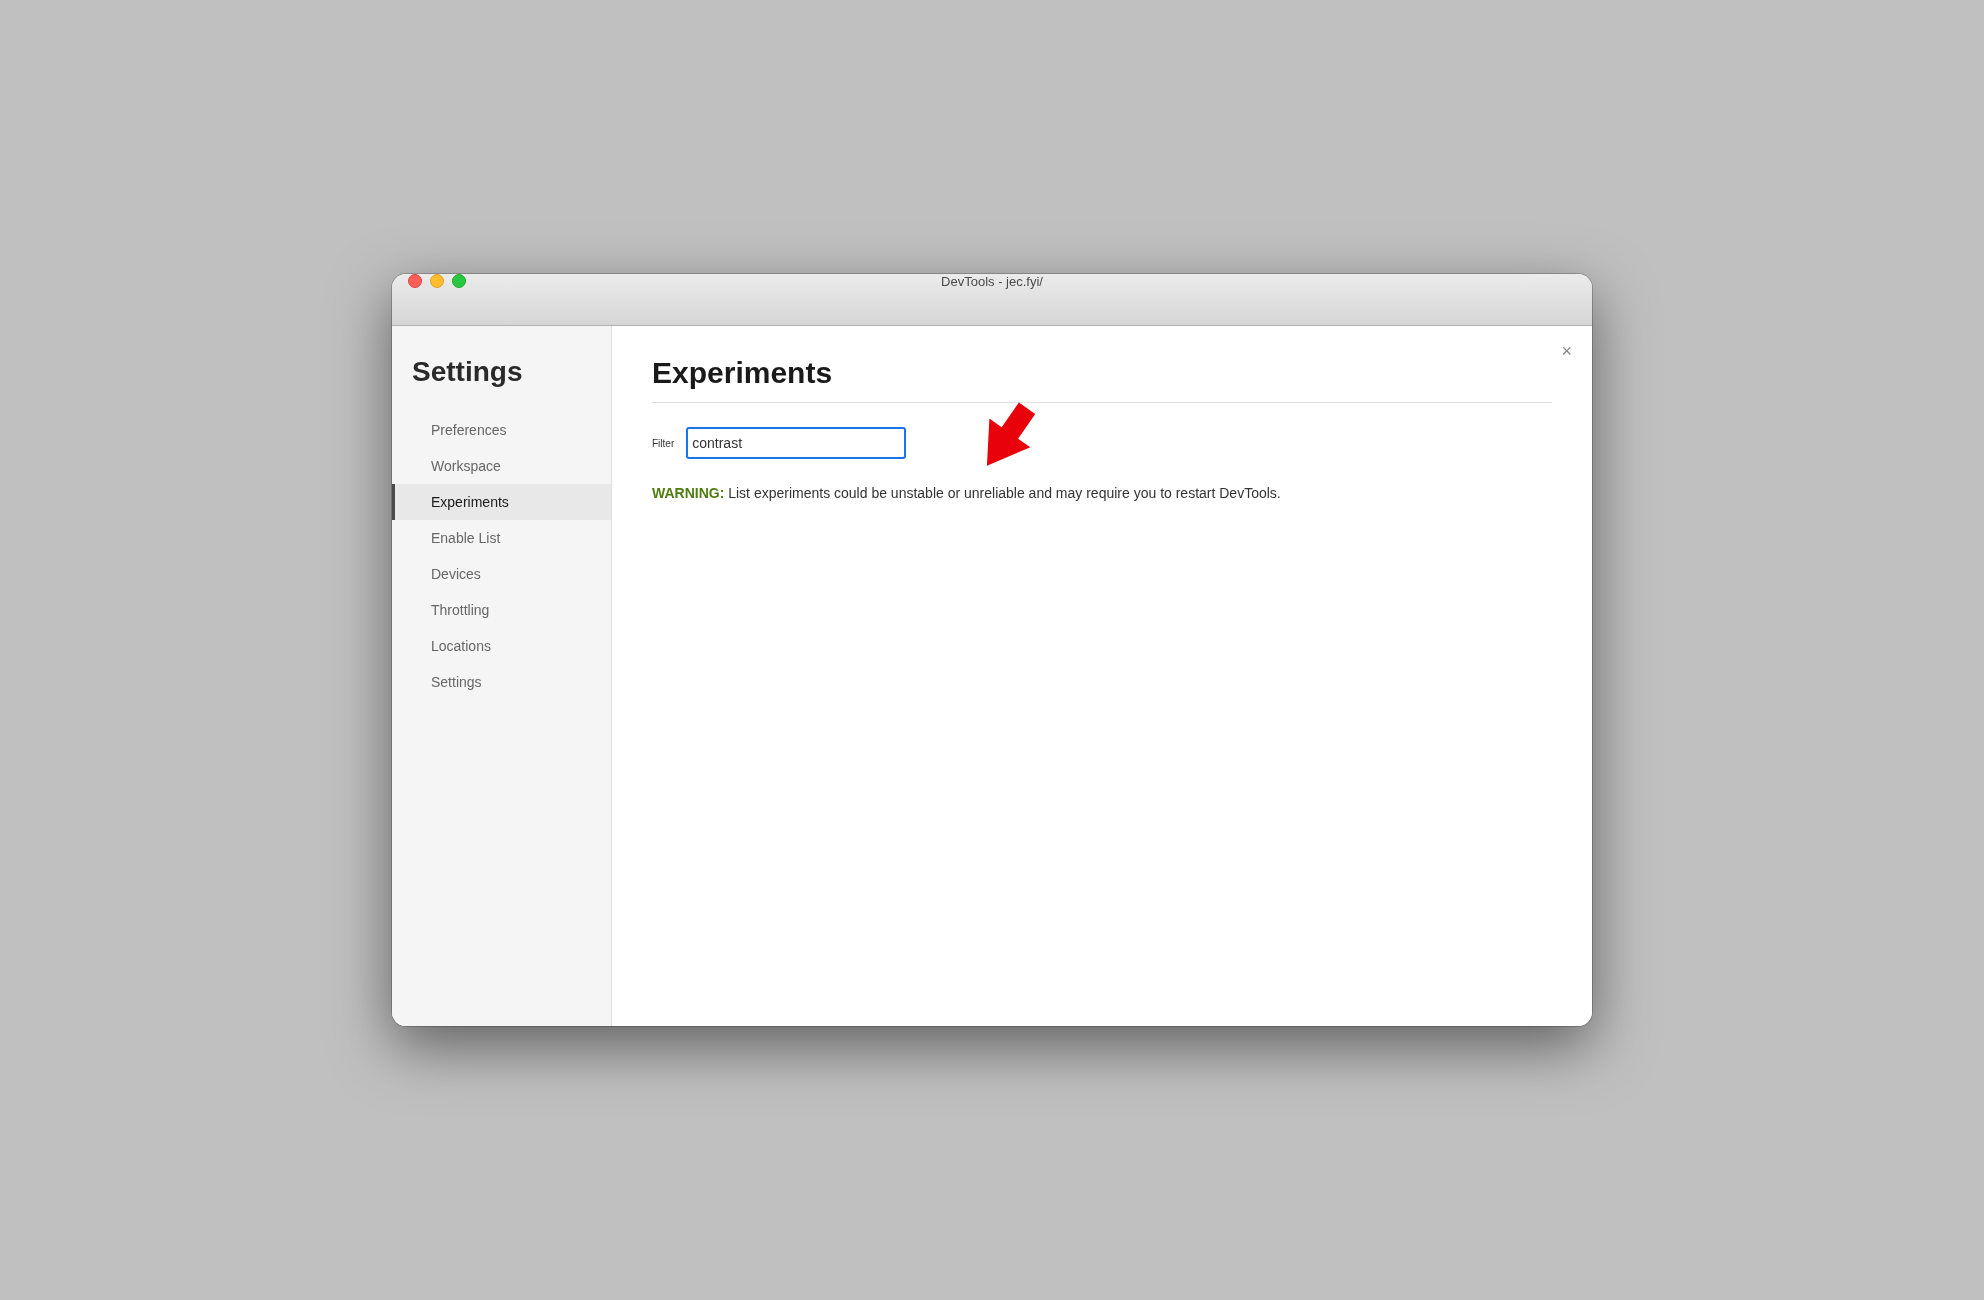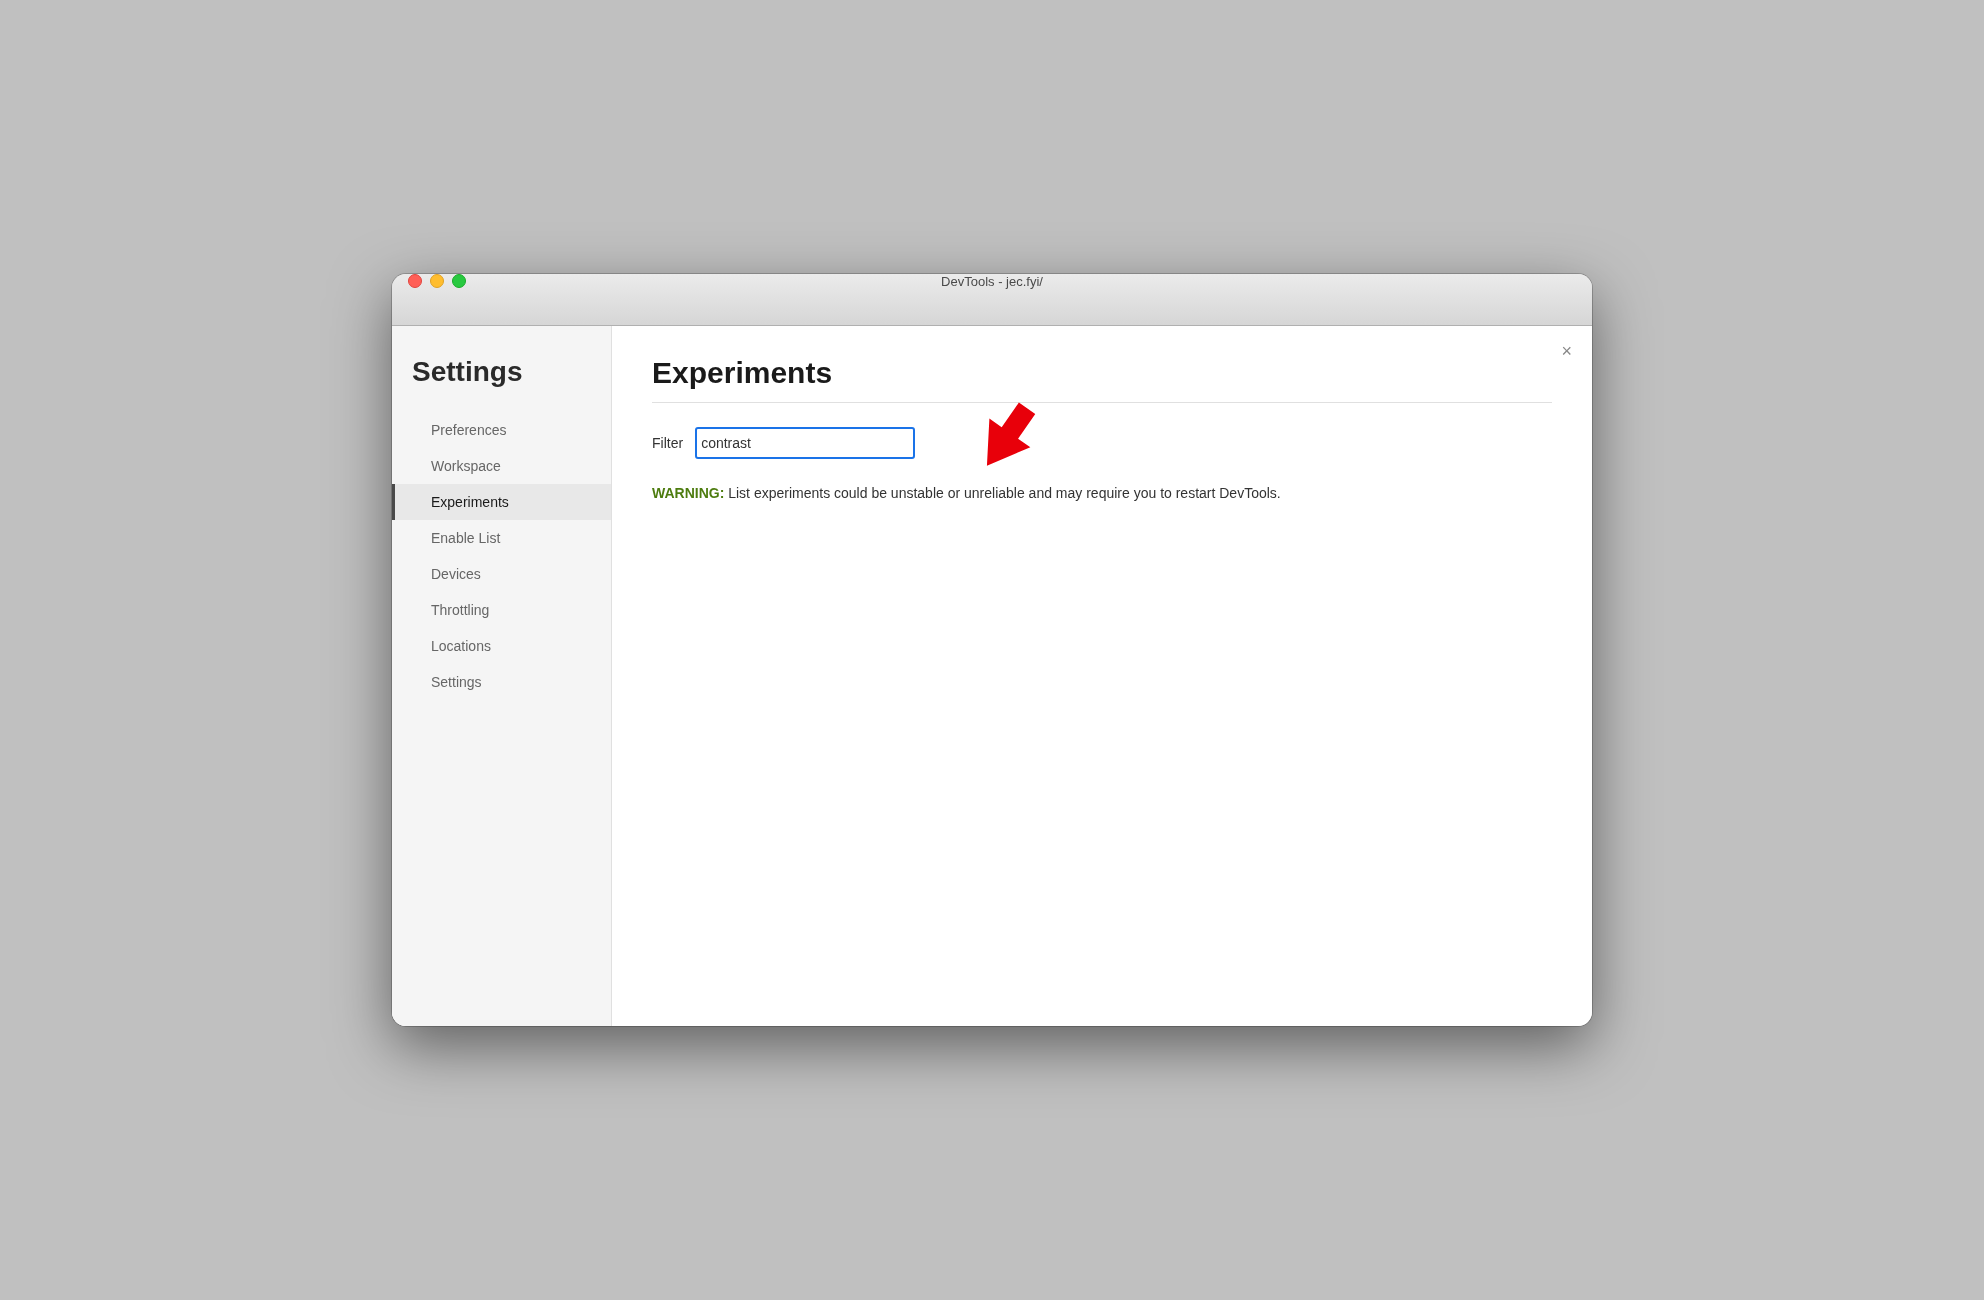--- a/index.html
+++ b/index.html
@@ -139,21 +139,21 @@
 
     .filter-row {
       display: flex;
       align-items: center;
       gap: 12px;
       margin-bottom: 24px;
       position: relative;
     }
 
     .filter-label {
-      font-size: 14px;
+      font-size: 10px;
       color: #333;
       white-space: nowrap;
     }
 
     .filter-input {
       border: 2px solid #1a73e8;
       border-radius: 3px;
       padding: 6px 4px;
       font-size: 14px;
       color: #333;

